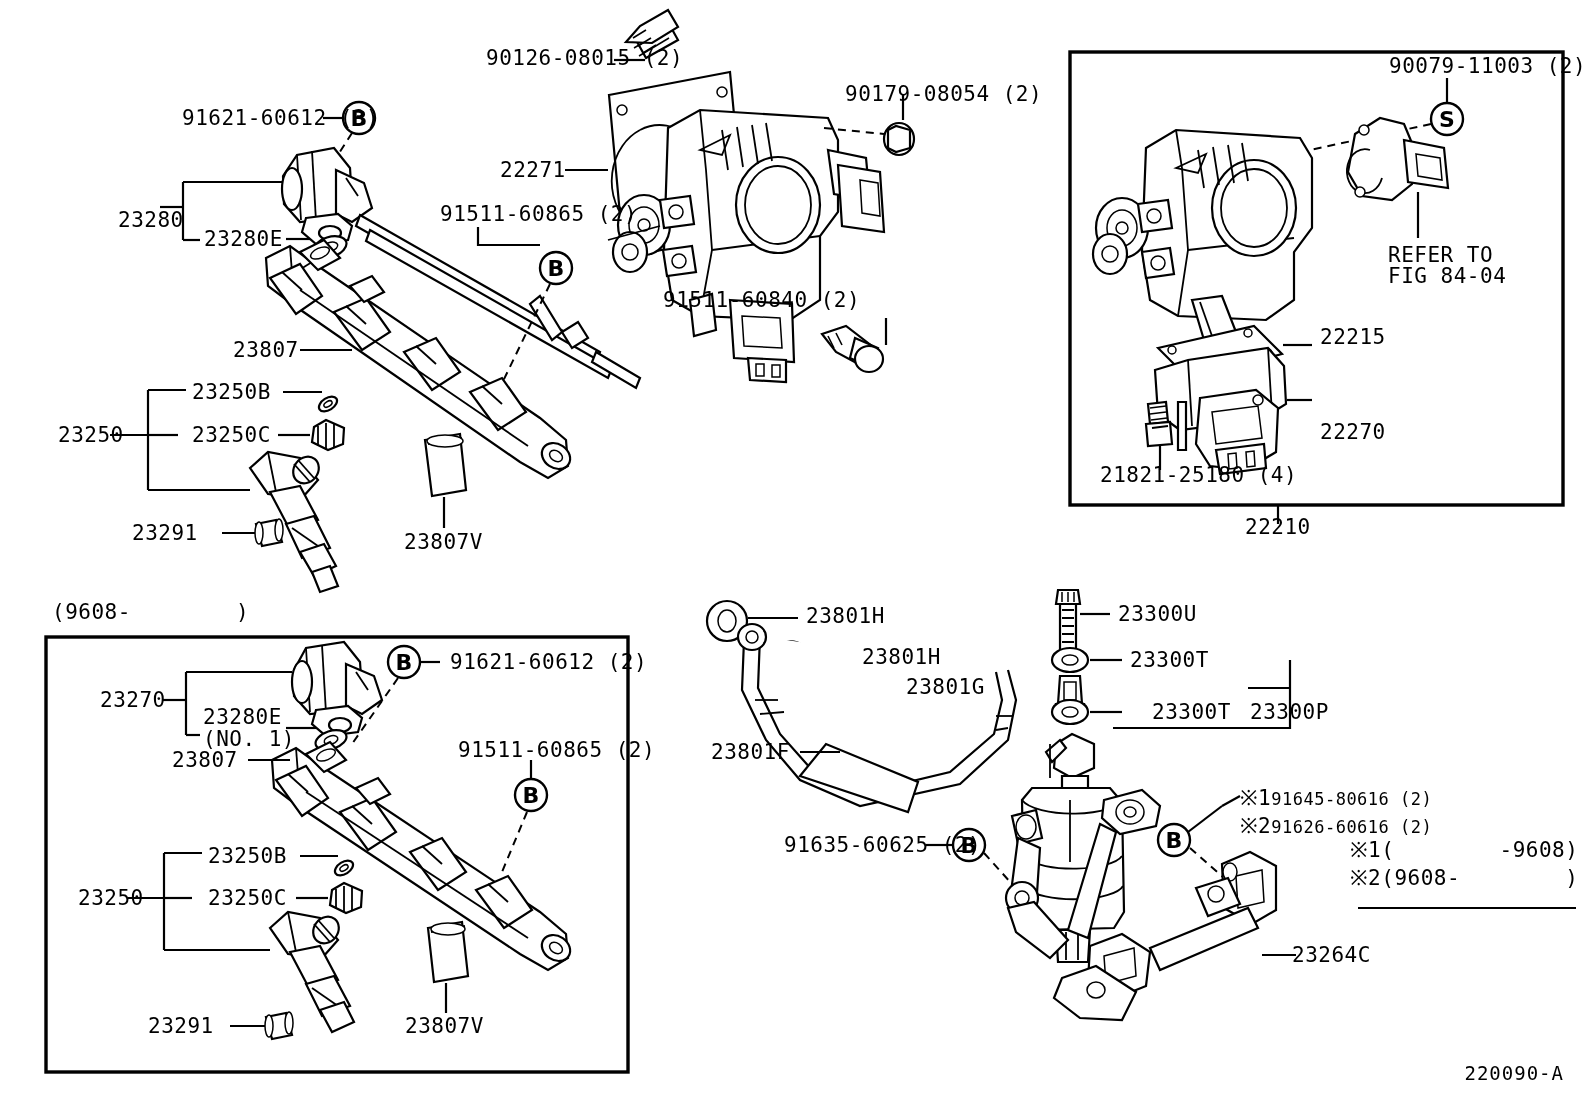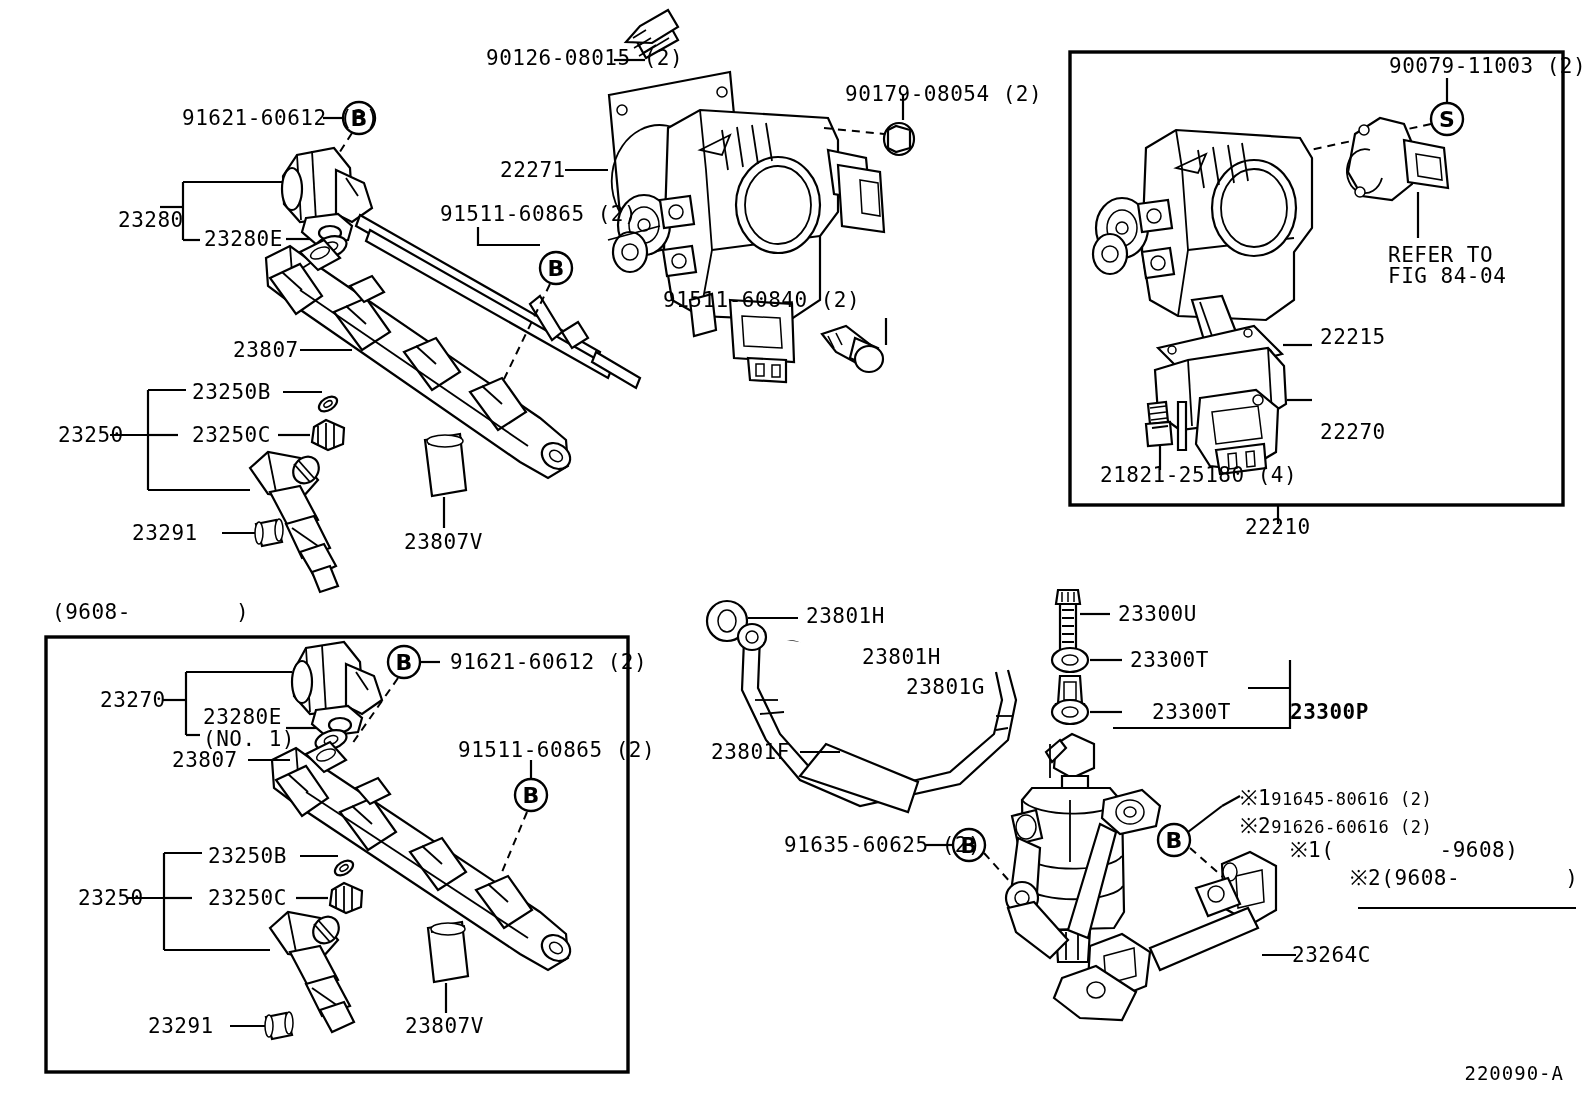--- a/index.html
+++ b/index.html
@@ -616,25 +616,25 @@
   <div class="lbl" style="left:148px; top:1014px;">23291</div>
   <div class="lbl" style="left:405px; top:1014px;">23807V</div>
 
   <div class="lbl" style="left:806px; top:604px;">23801H</div>
   <div class="lbl" style="left:862px; top:645px;">23801H</div>
   <div class="lbl" style="left:906px; top:675px;">23801G</div>
   <div class="lbl" style="left:711px; top:740px;">23801F</div>
   <div class="lbl" style="left:1118px; top:602px;">23300U</div>
   <div class="lbl" style="left:1130px; top:648px;">23300T</div>
   <div class="lbl" style="left:1152px; top:700px;">23300T</div>
-  <div class="lbl" style="left:1290px; top:700px;font-weight:bold;">23300P</div>
+  <div class="lbl" style="left:1250px; top:700px;">23300P</div>
   <div class="lbl" style="left:784px; top:833px;">91635-60625 (2)</div>
   <div class="lbl" style="left:1292px; top:943px;text-align:center;">23264C</div>
 
   <div class="lbl" style="left:1240px; top:786px;"><span>※1</span><span style="font-size:17px;">91645-80616 (2)</span></div>
   <div class="lbl" style="left:1240px; top:814px;"><span>※2</span><span style="font-size:17px;">91626-60616 (2)</span></div>
 
-  <div class="lbl" style="left:1290px; top:838px;text-align:center;"><span>※1</span><span>(        -9608)</span></div>
+  <div class="lbl" style="left:1350px; top:838px;text-align:center;"><span>※1</span><span>(        -9608)</span></div>
   <div class="lbl" style="left:1350px; top:866px;"><span>※2</span><span>(9608-        )</span></div>
 
   <div class="lbl footer">220090-A</div>
 
 </div>
 
 </body></html>

